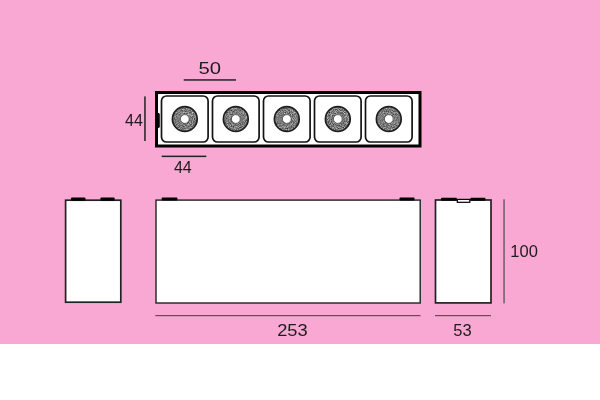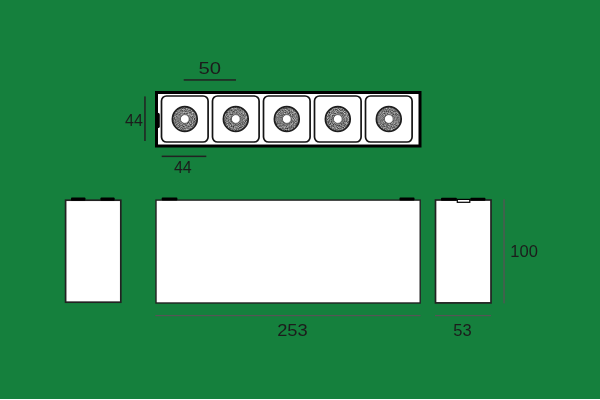--- a/index.html
+++ b/index.html
@@ -1,16 +1,16 @@
 <!DOCTYPE html>
 <html><head>
 <meta charset="utf-8">
 <style>
   html,body{margin:0;padding:0;background:#ffffff;}
-  #stage{position:relative;width:600px;height:399px;background:#15803d;overflow:hidden;}
+  #stage{position:relative;width:600px;height:344px;background:#f9a8d4;overflow:hidden;}
   svg{display:block;}
   text{font-family:"Liberation Sans",sans-serif;fill:#1c1c1c;}
   svg{opacity:0.999;}
 </style>
 </head>
 <body>
 <div id="stage">
 <svg width="600" height="400" viewBox="0 0 600 400">
   <defs>
     <filter id="speck" x="-15%" y="-15%" width="130%" height="130%" color-interpolation-filters="sRGB">

